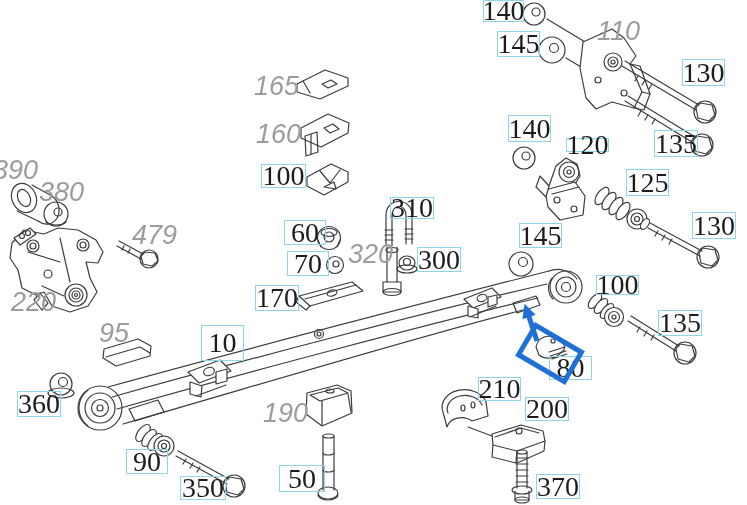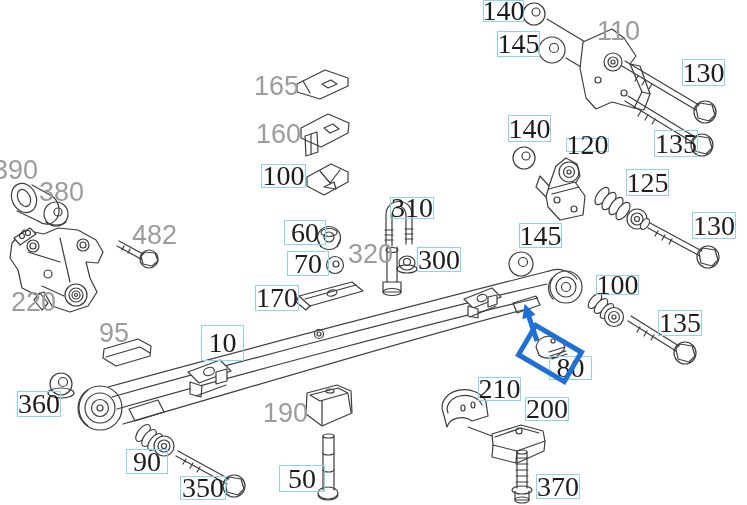--- a/index.html
+++ b/index.html
@@ -11,21 +11,21 @@
   #art { z-index:1; }
   .co {
     position:absolute; z-index:2; box-sizing:border-box;
     display:flex; align-items:center; justify-content:center;
     border:1.6px solid #8ed5ea; color:#1c1c1c;
     font-family:"Liberation Serif", serif; font-size:28px; line-height:1;
     cursor:pointer; background:transparent;
   }
   .gl {
     position:absolute; z-index:2; color:#9c9c9c;
-    font-family:"Liberation Sans", sans-serif; font-size:27px; line-height:1;
+    font-family:"Liberation Sans", sans-serif; font-size:27px; line-height:1;font-style:italic;
   }
   #hl { z-index:3; pointer-events:none; }
 </style>
 </head>
 <body>
 
 <div id="stage">
 
   <svg id="art" width="747" height="505" viewBox="0 0 747 505" fill="none" stroke="#3d3d3d" stroke-width="1.2" stroke-linejoin="round" stroke-linecap="round">
 
@@ -322,21 +322,21 @@
   <div class="gl" style="left:256px;top:121px">160</div>
   <div class="co" style="left:261px;top:164px;width:45px;height:24px">100</div>
   <div class="co" style="left:284px;top:220px;width:42px;height:25px">60</div>
   <div class="co" style="left:390px;top:197px;width:44px;height:22px">310</div>
   <div class="gl" style="left:348px;top:241px">320</div>
   <div class="co" style="left:417px;top:247px;width:44px;height:25px">300</div>
   <div class="co" style="left:287px;top:251px;width:42px;height:25px">70</div>
   <div class="co" style="left:255px;top:285px;width:44px;height:26px">170</div>
   <div class="gl" style="left:-7px;top:157px">390</div>
   <div class="gl" style="left:39px;top:179px">380</div>
-  <div class="gl" style="left:132px;top:222px">482</div>
+  <div class="gl" style="left:132px;top:222px">479</div>
   <div class="gl" style="left:11px;top:289px">220</div>
   <div class="gl" style="left:99px;top:320px">95</div>
   <div class="co" style="left:201px;top:325px;width:43px;height:36px">10</div>
   <div class="co" style="left:17px;top:391px;width:44px;height:26px">360</div>
   <div class="gl" style="left:263px;top:400px">190</div>
   <div class="co" style="left:126px;top:449px;width:42px;height:25px">90</div>
   <div class="co" style="left:180px;top:476px;width:46px;height:24px">350</div>
   <div class="co" style="left:279px;top:465px;width:46px;height:27px">50</div>
   <div class="co" style="left:596px;top:275px;width:43px;height:20px">100</div>
   <div class="co" style="left:658px;top:310px;width:44px;height:26px">135</div>

